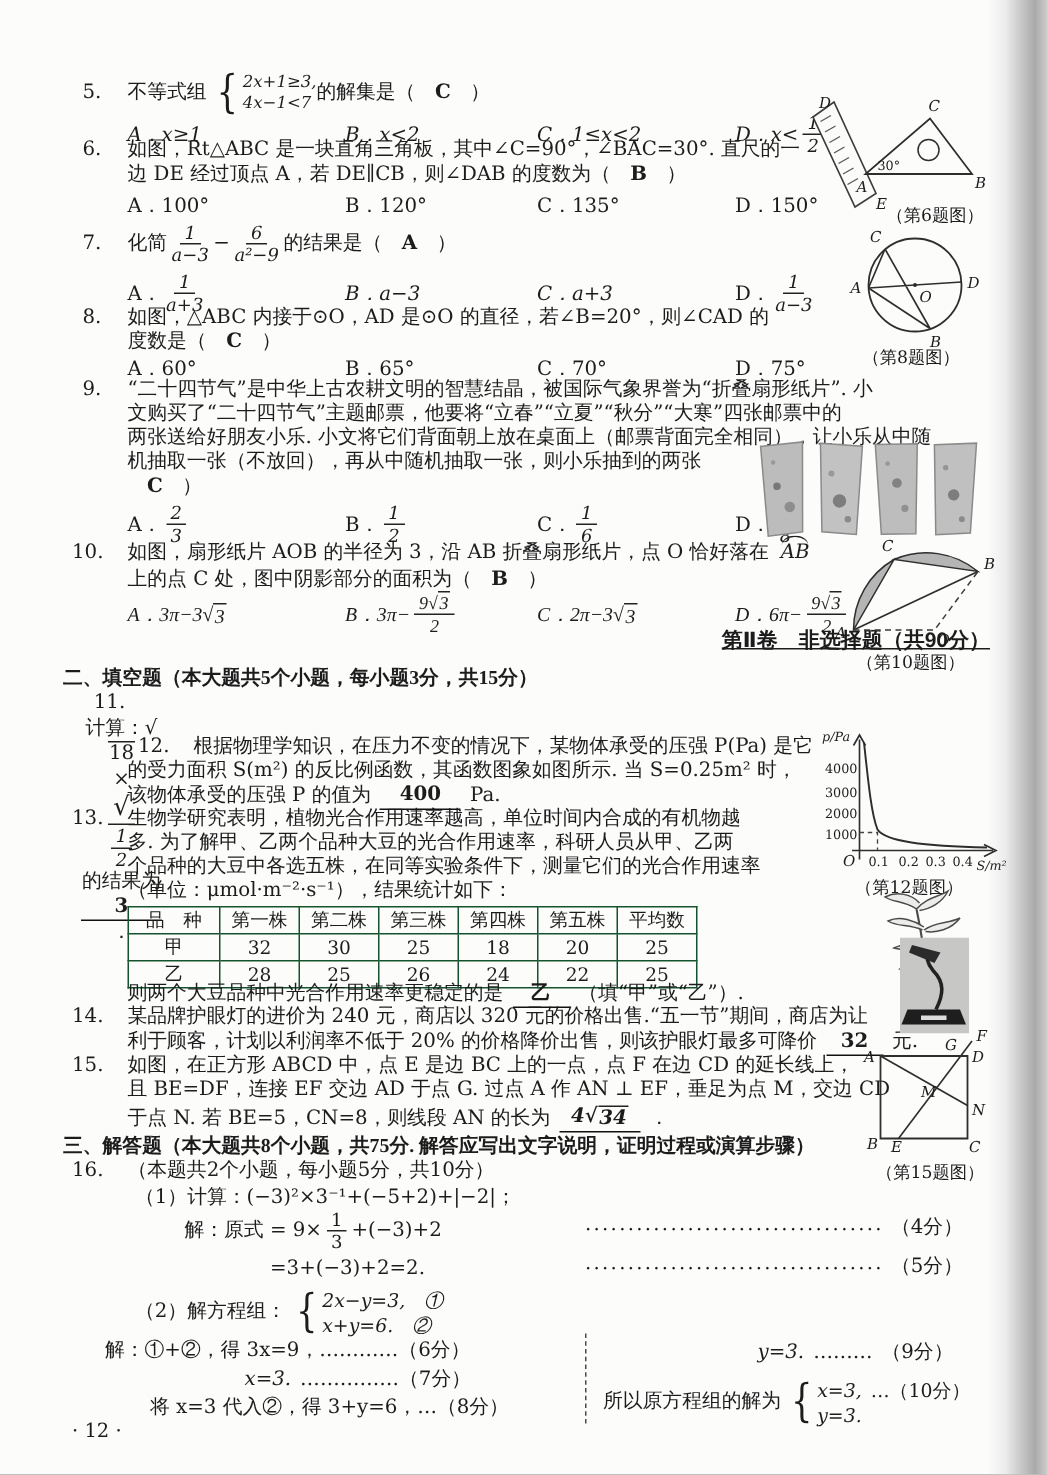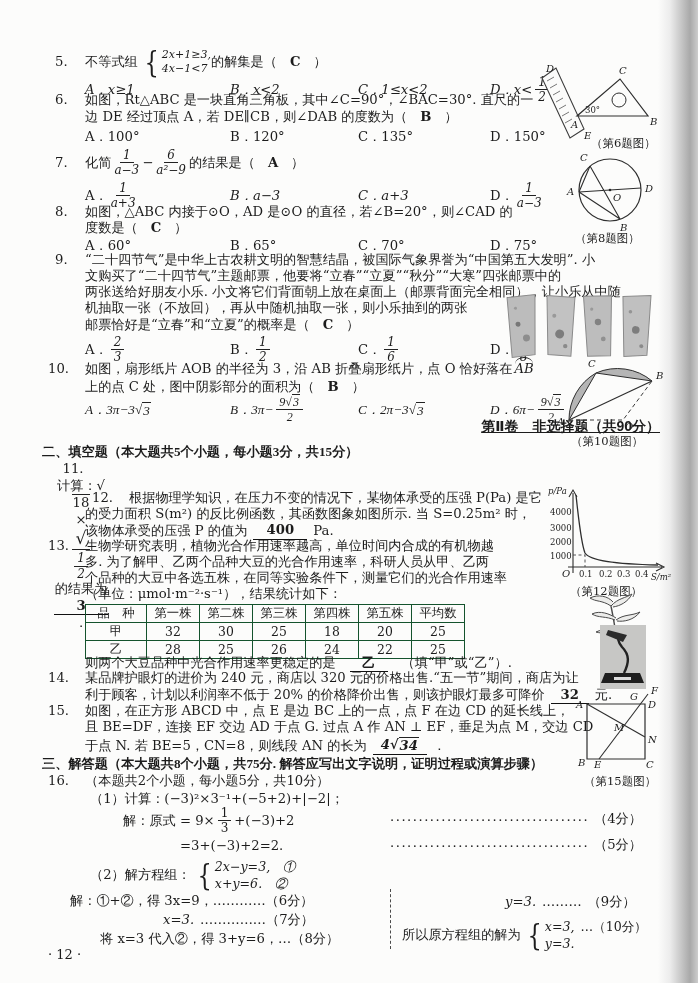--- a/index.html
+++ b/index.html
@@ -17,21 +17,21 @@
   .fr{display:inline-flex;flex-direction:column;align-items:center;margin:0 3px;font-size:12px;line-height:1.12;font-style:italic;}
   .fr>.n{padding:0 3px 0;border-bottom:1px solid #222;}
   .fr>.d{padding-top:1px;}
   .math{font-style:italic;}
   .sys{display:inline-flex;align-items:center;}
   .sys>.br{font-size:30px;font-weight:400;line-height:1;margin:0 1px 0 4px;transform:scaleX(.75);}
   .sys>.rows{display:flex;flex-direction:column;line-height:1.35;font-size:12.6px;font-style:italic;}
   .sys.small>.rows{font-size:11px;line-height:1.3;}
   .sys .sr{display:flex;align-items:center;}
   .rd{border-top:1.2px solid #222;padding:0 1px;}
-  .arc{position:relative;display:inline-block;font-style:italic;margin-left:2px;}
+  .arc{position:relative;display:inline-block;font-style:italic;margin-left:8px;}
   .arc::before{content:"";position:absolute;left:4%;right:4%;top:-4px;height:6px;
                border-top:1.3px solid #222;border-radius:50%/100% 100% 0 0;}
   .bk{display:inline-flex;justify-content:center;min-width:46px;border-bottom:1.4px solid #111;
       font-weight:bold;margin:0 6px;padding:0 4px;}
   .al{font-weight:bold;padding:0 13px;}
   .hd{font-family:Liberation Serif, serif;font-weight:bold;}
   .h2c{position:absolute;left:0;width:660px;text-align:right;font-size:14px;font-weight:bold;
        font-family:"Liberation Sans","DejaVu Sans",sans-serif;text-decoration:underline;}
   .dots{display:inline-block;overflow:hidden;letter-spacing:1.5px;}
   .tb{position:absolute;left:85px;top:604px;border-collapse:collapse;font-size:12.4px;text-align:center;}
@@ -139,27 +139,26 @@
   </div>
   <div class="band" style="top:238px;height:15px;">
     <span class="op oA">A．60°</span>
     <span class="op oB">B．65°</span>
     <span class="op oC">C．70°</span>
     <span class="op oD">D．75°</span>
   </div>
 
   <div class="r" style="left:55px;top:253px;height:15px;">
     <span class="qn">9.</span>
-      <span>“二十四节气”是中华上古农耕文明的智慧结晶，被国际气象界誉为“中国第五大发明”. 小</span>
+      <span>“二十四节气”是中华上古农耕文明的智慧结晶，被国际气象界誉为“折叠扇形纸片”. 小</span>
   </div>
   <div class="r" style="left:85px;top:269px;height:15px;">文购买了“二十四节气”主题邮票，他要将“立春”“立夏”“秋分”“大寒”四张邮票中的</div>
   <div class="r" style="left:85px;top:285px;height:15px;">两张送给好朋友小乐. 小文将它们背面朝上放在桌面上（邮票背面完全相同），让小乐从中随</div>
   <div class="r" style="left:85px;top:301px;height:15px;">机抽取一张（不放回），再从中随机抽取一张，则小乐抽到的两张</div>
   <div class="r" style="left:85px;top:317px;height:16px;">
-    <span>邮票恰好是“立春”和“立夏”的概率是（</span>
       <span class="al">C</span>
       <span>）</span>
   </div>
   <div class="band" style="top:334px;height:32px;">
     <span class="op oA">
         <span>A．</span>
         <span class="fr">
           <span class="n">2</span>
           <span class="d">3</span>
         </span>
@@ -284,21 +283,21 @@
       <td>乙</td>
       <td>28</td>
       <td>25</td>
       <td>26</td>
       <td>24</td>
       <td>22</td>
       <td>25</td>
     </tr>
   </tbody>
     </table>
-  <div class="r" style="left:85px;top:654px;height:19px;gap:8px;">
+  <div class="r" style="left:85px;top:654px;height:19px;">
     <span>则两个大豆品种中光合作用速率更稳定的是</span>
       <span class="bk" style="min-width:30px;">乙</span>
       <span>（填“甲”或“乙”）.</span>
   </div>
 
   <div class="r" style="left:48px;top:670px;height:16px;">
     <span class="qn3">14.</span>
       <span>某品牌护眼灯的进价为 240 元，商店以 320 元的价格出售.“五一节”期间，商店为让</span>
   </div>
   <div class="r" style="left:85px;top:686px;height:19px;">

